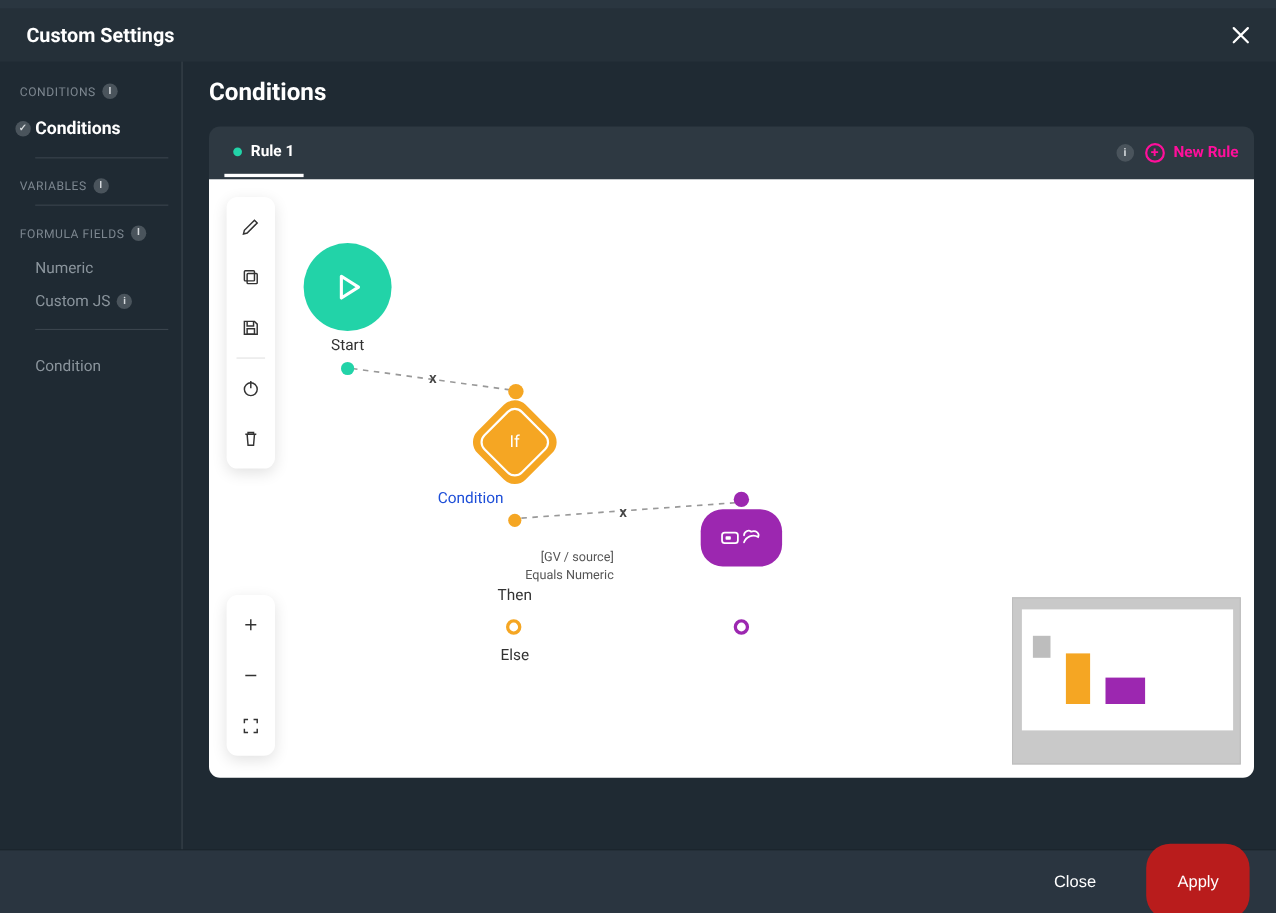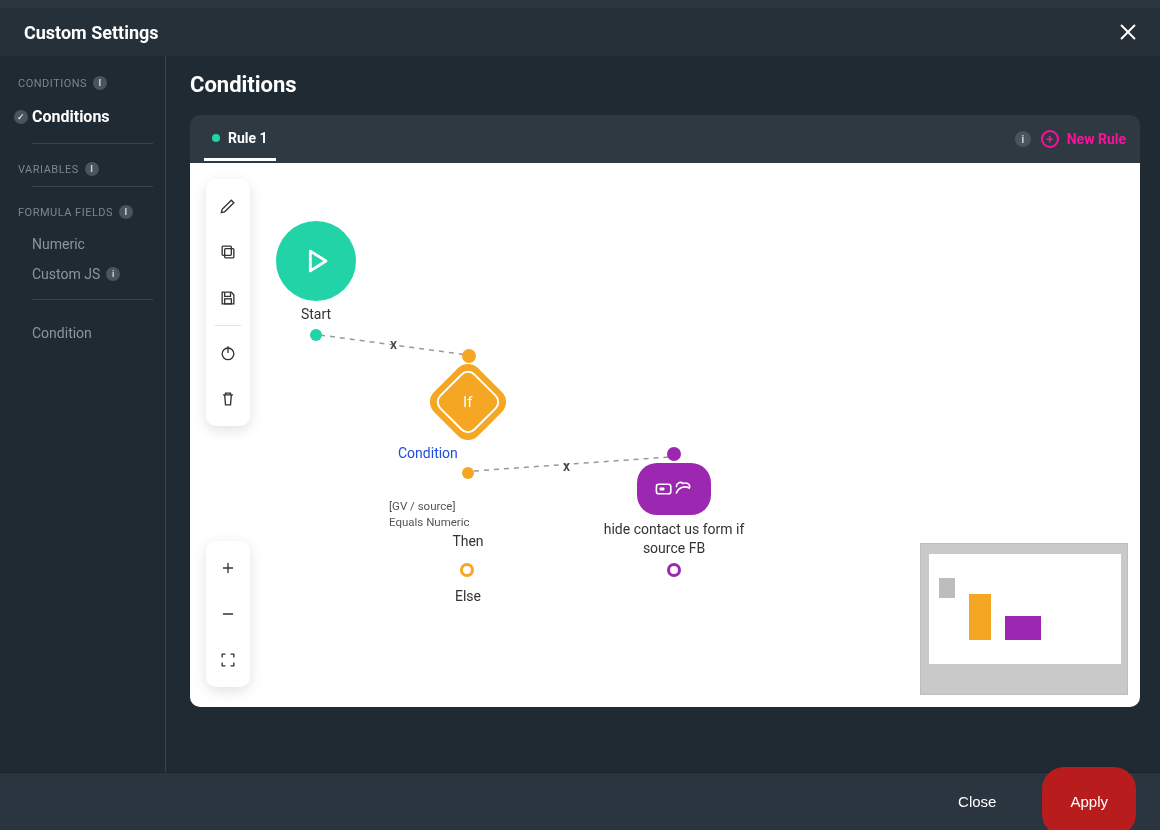--- a/index.html
+++ b/index.html
@@ -186,21 +186,21 @@
       position: absolute; left: 247px; top: 208px;
       width: 62px; height: 62px;
       background: #f5a623; border-radius: 14px;
       transform: rotate(45deg);
       display: flex; align-items: center; justify-content: center;
       cursor: pointer;
     }
     .node-cond .inner { transform: rotate(-45deg); color: #fff; font-size: 15px; }
     .inner-ring { position:absolute; inset:6px; border: 2px solid #fff; border-radius: 10px; }
     .cond-label { position: absolute; left: 208px; top: 282px; width: 140px; color:#1d4ed8; font-size:14px;}
-    .cond-details { position: absolute; left: 199px; top: 336px; width: 156px; text-align: left; color:#555; font-size:11.5px; line-height:1.35;}
+    .cond-details { position: absolute; left: 212px; top: 336px; width: 156px; text-align: right; color:#555; font-size:11.5px; line-height:1.35;}
     .then-label { position: absolute; left: 232px; top: 370px; width: 92px; text-align: center; color:#333; font-size:14px;}
     .else-label { position: absolute; left: 232px; top: 425px; width: 92px; text-align: center; color:#333; font-size:14px;}
     .node-action {
       position: absolute; left: 447px; top: 300px;
       width: 74px; height: 52px; border-radius: 20px;
       background: #9c27b0;
       display: flex; align-items: center; justify-content: center;
       cursor: pointer;
     }
     .node-action svg { width: 40px; height: 28px; }
@@ -337,21 +337,20 @@
         <div class="else-label">Else</div>
 
         <span class="dot-purple" style="left:477px; top:284px;"></span>
         <div class="node-action">
           <svg viewBox="0 0 50 30">
             <rect x="3" y="9" width="18" height="12" rx="3" fill="none" stroke="#fff" stroke-width="2"></rect>
             <rect x="7" y="13" width="6" height="4" rx="1" fill="#fff"></rect>
             <path d="M28 20 C 30 14, 38 10, 44 14 C 46 10, 42 6, 36 8 C 33 5, 28 8, 28 12" fill="none" stroke="#fff" stroke-width="2" stroke-linecap="round"></path>
           </svg>
         </div>
-        <div class="action-label">hide contact us form if source FB</div>
         <span class="ring-purple" style="left:477px; top:400px;"></span>
       </div>
 
       <div class="canvas-toolbar">
         <div class="tb-btn">
             <svg viewBox="0 0 24 24">
               <path d="M4 20 L8 19 L19 8 L16 5 L5 16 Z"></path>
             </svg>
           </div>
         <div class="tb-btn">

